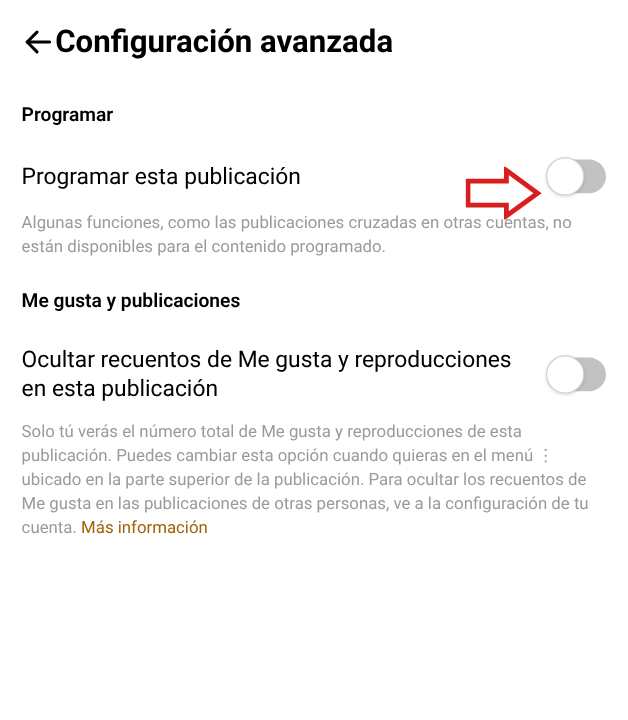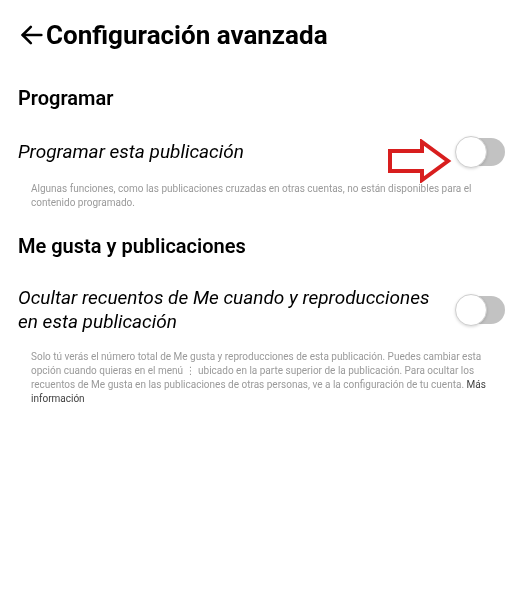--- a/index.html
+++ b/index.html
@@ -28,31 +28,30 @@
     .header-title {
       flex: 1;
       font-size: 26px;
       font-weight: 700;
       margin-right: 28px;
     }
     .section {
       padding: 0 18px;
     }
     .section-title {
-      font-size: 20px;
+      font-size: 16px;
       font-weight: 600;
       margin-top: 20px;
       margin-bottom: 28px;
     }
     .setting-row {
       display: flex;
       align-items: center;
       gap: 12px;
       margin-bottom: 16px;
-      font-style: italic;
     }
     .setting-label {
       font-size: 19px;
       font-weight: 400;
       line-height: 1.25;
       flex: 1;
     }
     .toggle {
       position: relative;
       width: 48px;
@@ -67,28 +66,27 @@
       left: -2px;
       top: -2px;
       width: 32px;
       height: 32px;
       background: #fff;
       border-radius: 50%;
       border: 1px solid #cfcfcf;
       box-shadow: 0 1px 3px rgba(0,0,0,0.15);
     }
     .description {
-      font-size: 10px;
+      font-size: 14px;
       line-height: 1.42;
       color: #9a9a9a;
       margin-bottom: 24px;
-      margin-left: 13px;
     }
     .more-info {
-      color: #404040;
+      color: #a16207;
       cursor: pointer;
     }
     .arrow-annotation {
       position: absolute;
       left: 388px;
       top: 139px;
       pointer-events: none;
     }
   </style>
 </head>
@@ -114,21 +112,21 @@
     </div>
   </div>
 
   <div class="description">Algunas funciones, como las publicaciones cruzadas en otras cuentas, no están disponibles para el contenido programado.</div>
 </div>
 
 <div class="section">
   <div class="section-title">Me gusta y publicaciones</div>
 
   <div class="setting-row">
-    <div class="setting-label">Ocultar recuentos de Me cuando y reproducciones en esta publicación</div>
+    <div class="setting-label">Ocultar recuentos de Me gusta y reproducciones en esta publicación</div>
     <div class="toggle">
       <div class="toggle-knob"></div>
     </div>
   </div>
 
   <div class="description">
     <span>Solo tú verás el número total de Me gusta y reproducciones de esta publicación. Puedes cambiar esta opción cuando quieras en el menú ⋮ ubicado en la parte superior de la publicación. Para ocultar los recuentos de Me gusta en las publicaciones de otras personas, ve a la configuración de tu cuenta. </span><span class="more-info">Más información</span>
   </div>
 </div>
 

